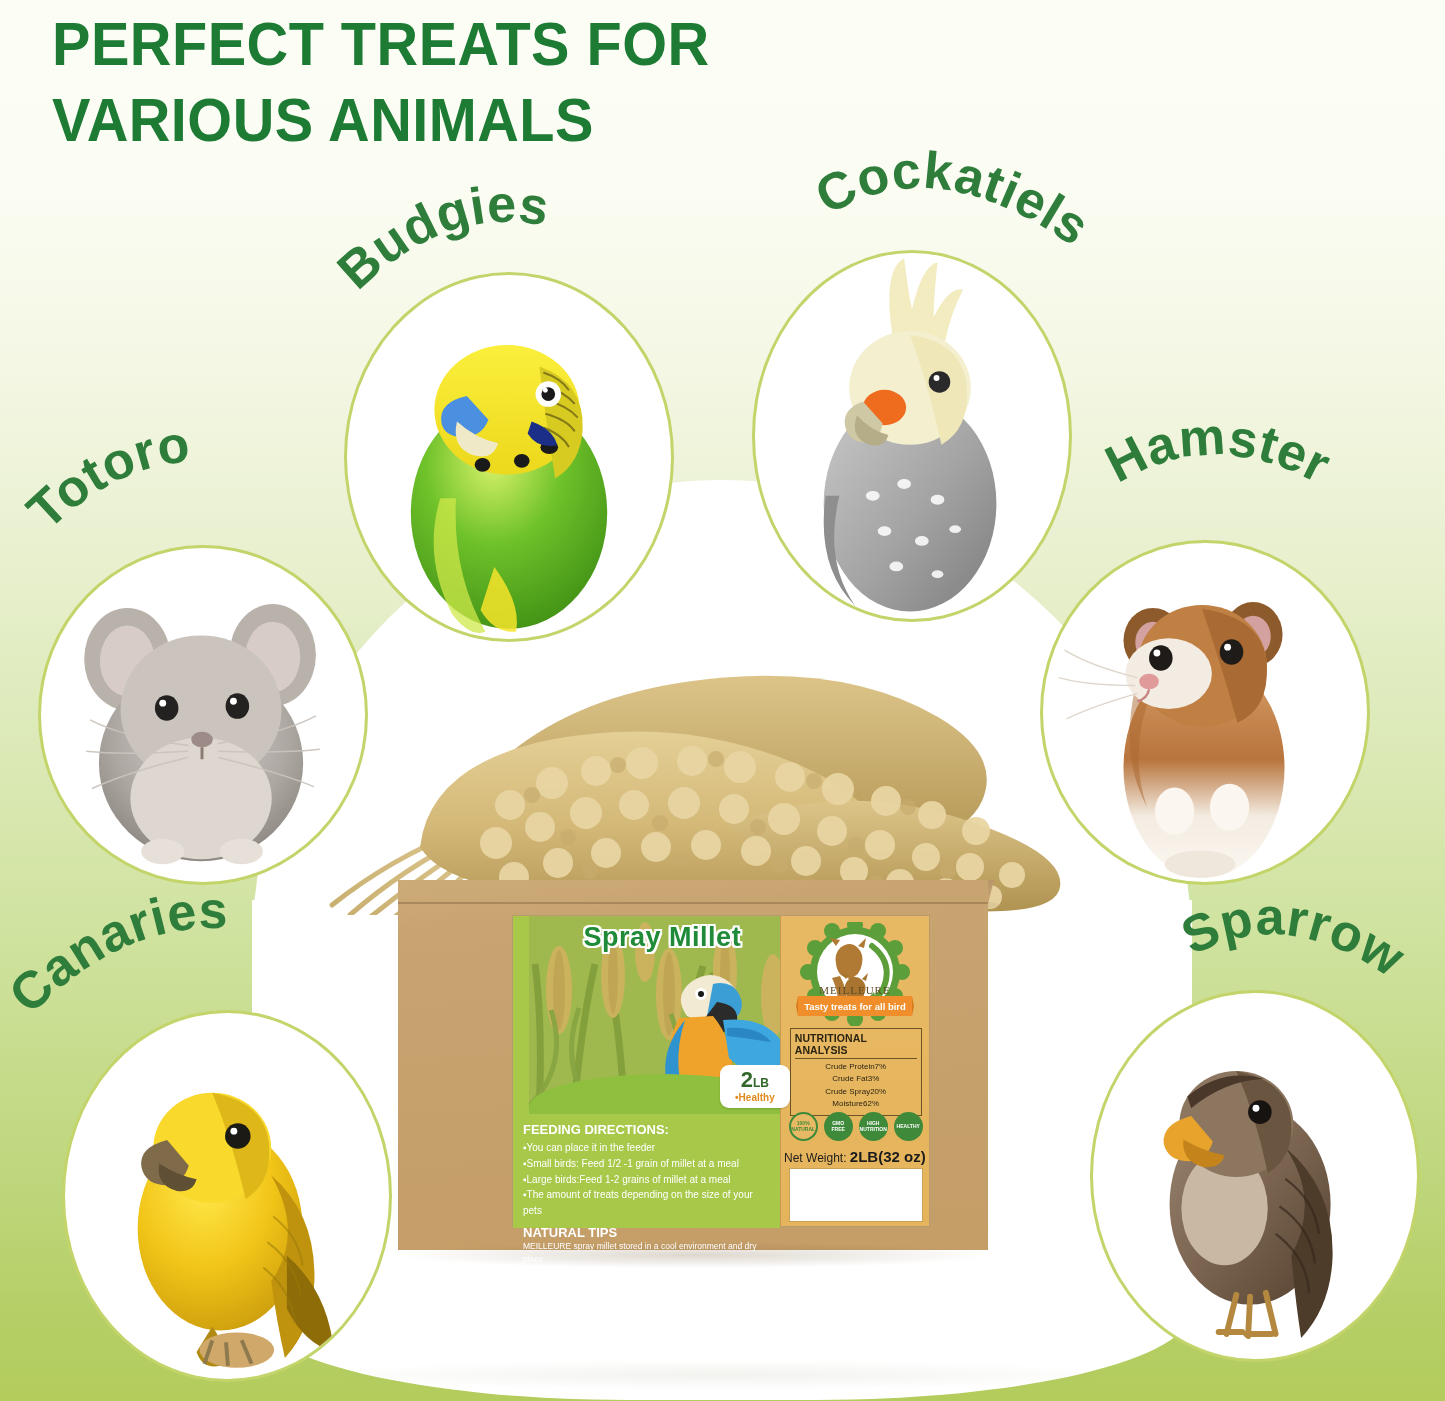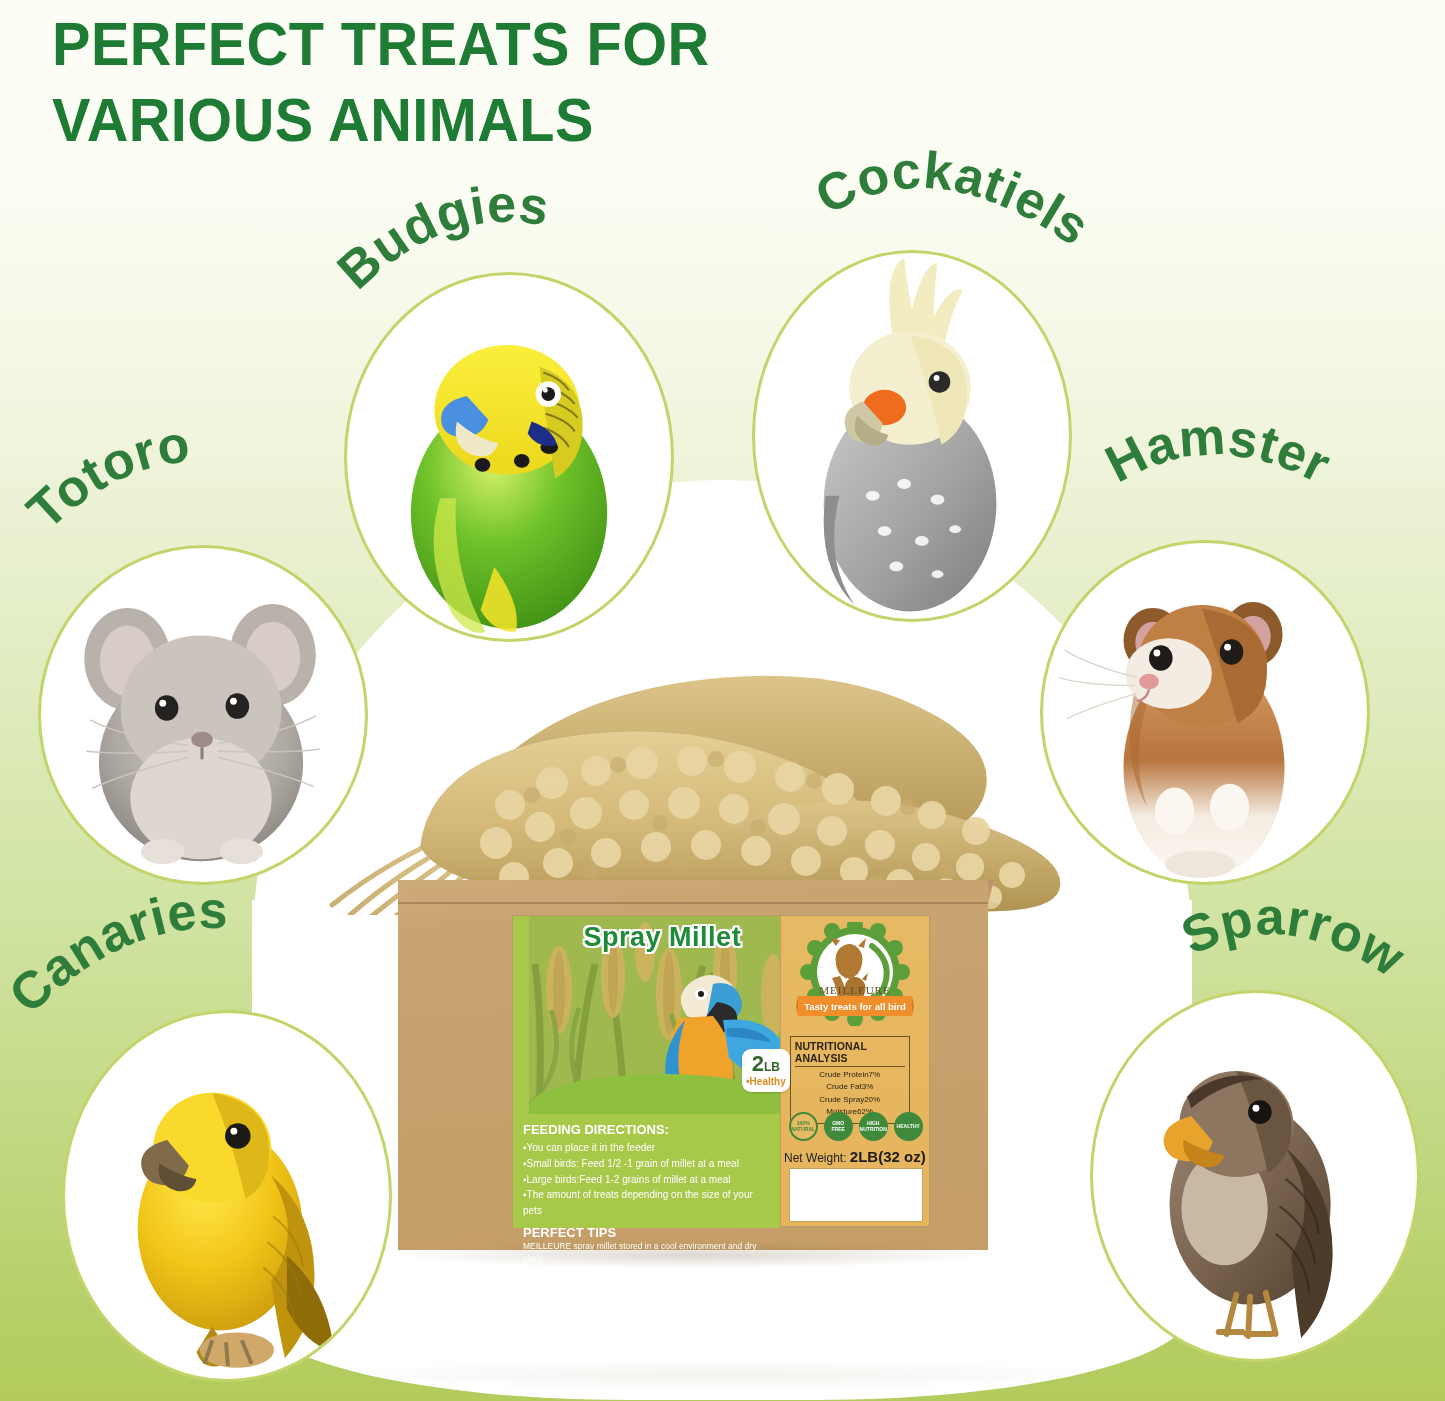--- a/index.html
+++ b/index.html
@@ -110,22 +110,22 @@
     font-size:27px; font-weight:bold; color:#1f8a37; z-index:6;
     letter-spacing:0.5px;
     text-shadow:-2px 0 #fff,2px 0 #fff,0 -2px #fff,0 2px #fff,
                 -2px -2px #fff,2px -2px #fff,-2px 2px #fff,2px 2px #fff;
   }
   .photo-grass {
     position:absolute; left:0; bottom:0; width:100%; height:40px;
     background:#8fbf3e; border-radius:60% 60% 0 0/100% 100% 0 0;
   }
   .badge2lb {
-    position:absolute; right:6px; bottom:22px; z-index:7;
-    background:#fff; border-radius:9px; padding:4px 4px 5px;
+    position:absolute; right:6px; bottom:6px; z-index:7;
+    background:#fff; border-radius:9px; padding:4px 15px 5px;
     text-align:center; line-height:1; box-shadow:0 1px 2px rgba(0,0,0,.15);
   }
   .badge2lb .n { font-size:22px; font-weight:bold; color:#33672a; }
   .badge2lb .u { font-size:12px; font-weight:bold; color:#33672a; }
   .badge2lb .h { font-size:10px; font-weight:bold; color:#e08a1e; margin-top:2px; }
 
   
   .directions {
     position:absolute; left:0; top:198px; width:100%; height:114px;
     background:#a8c84a; padding:8px 10px; color:#fff;
@@ -137,21 +137,21 @@
 
   
   .seal {
     position:absolute; left:50%; top:6px; transform:translateX(-50%);
     width:118px; height:104px;
   }
   .seal svg { display:block; }
 
   
   .nutri {
-    position:absolute; left:9px; top:120px; width:120px;
+    position:absolute; left:9px; top:112px; width:132px;
     border:1px solid #6d5426; padding:3px 4px 4px; color:#2b2412;
   }
   .nutri-h { font-size:10.5px; font-weight:bold; padding-bottom:2px; letter-spacing:.1px; }
   .nutri-rule { height:1px; background:#6d5426; margin-bottom:2px; }
   .nutri-row { display:flex; justify-content:center; font-size:8px; line-height:1.55; }
 
   
   .certs {
     position:absolute; left:8px; top:196px; width:134px;
     display:flex; justify-content:space-between;
@@ -600,21 +600,21 @@
         <div class="h">•Healthy</div>
       </div>
     </div>
 
     <div class="directions">
       <div class="dir-h">FEEDING DIRECTIONS:</div>
       <div class="dir-li">▪You can place it in the feeder</div>
       <div class="dir-li">▪Small birds: Feed 1/2 -1 grain of millet at a meal</div>
       <div class="dir-li">▪Large birds:Feed 1-2 grains of millet at a meal</div>
       <div class="dir-li">▪The amount of treats depending on the size of your pets</div>
-      <div class="stor-h">PERFECT TIPS</div>
+      <div class="stor-h">NATURAL TIPS</div>
       <div class="stor-p">MEILLEURE spray millet stored in a cool environment and dry place</div>
     </div>
   </div>
 
   <div class="label-right">
     <div class="seal">
       <svg width="118" height="104" viewBox="0 0 118 104">
         <g fill="#5c9e3a">
           <circle cx="59" cy="50" r="45"></circle>
           <g>

